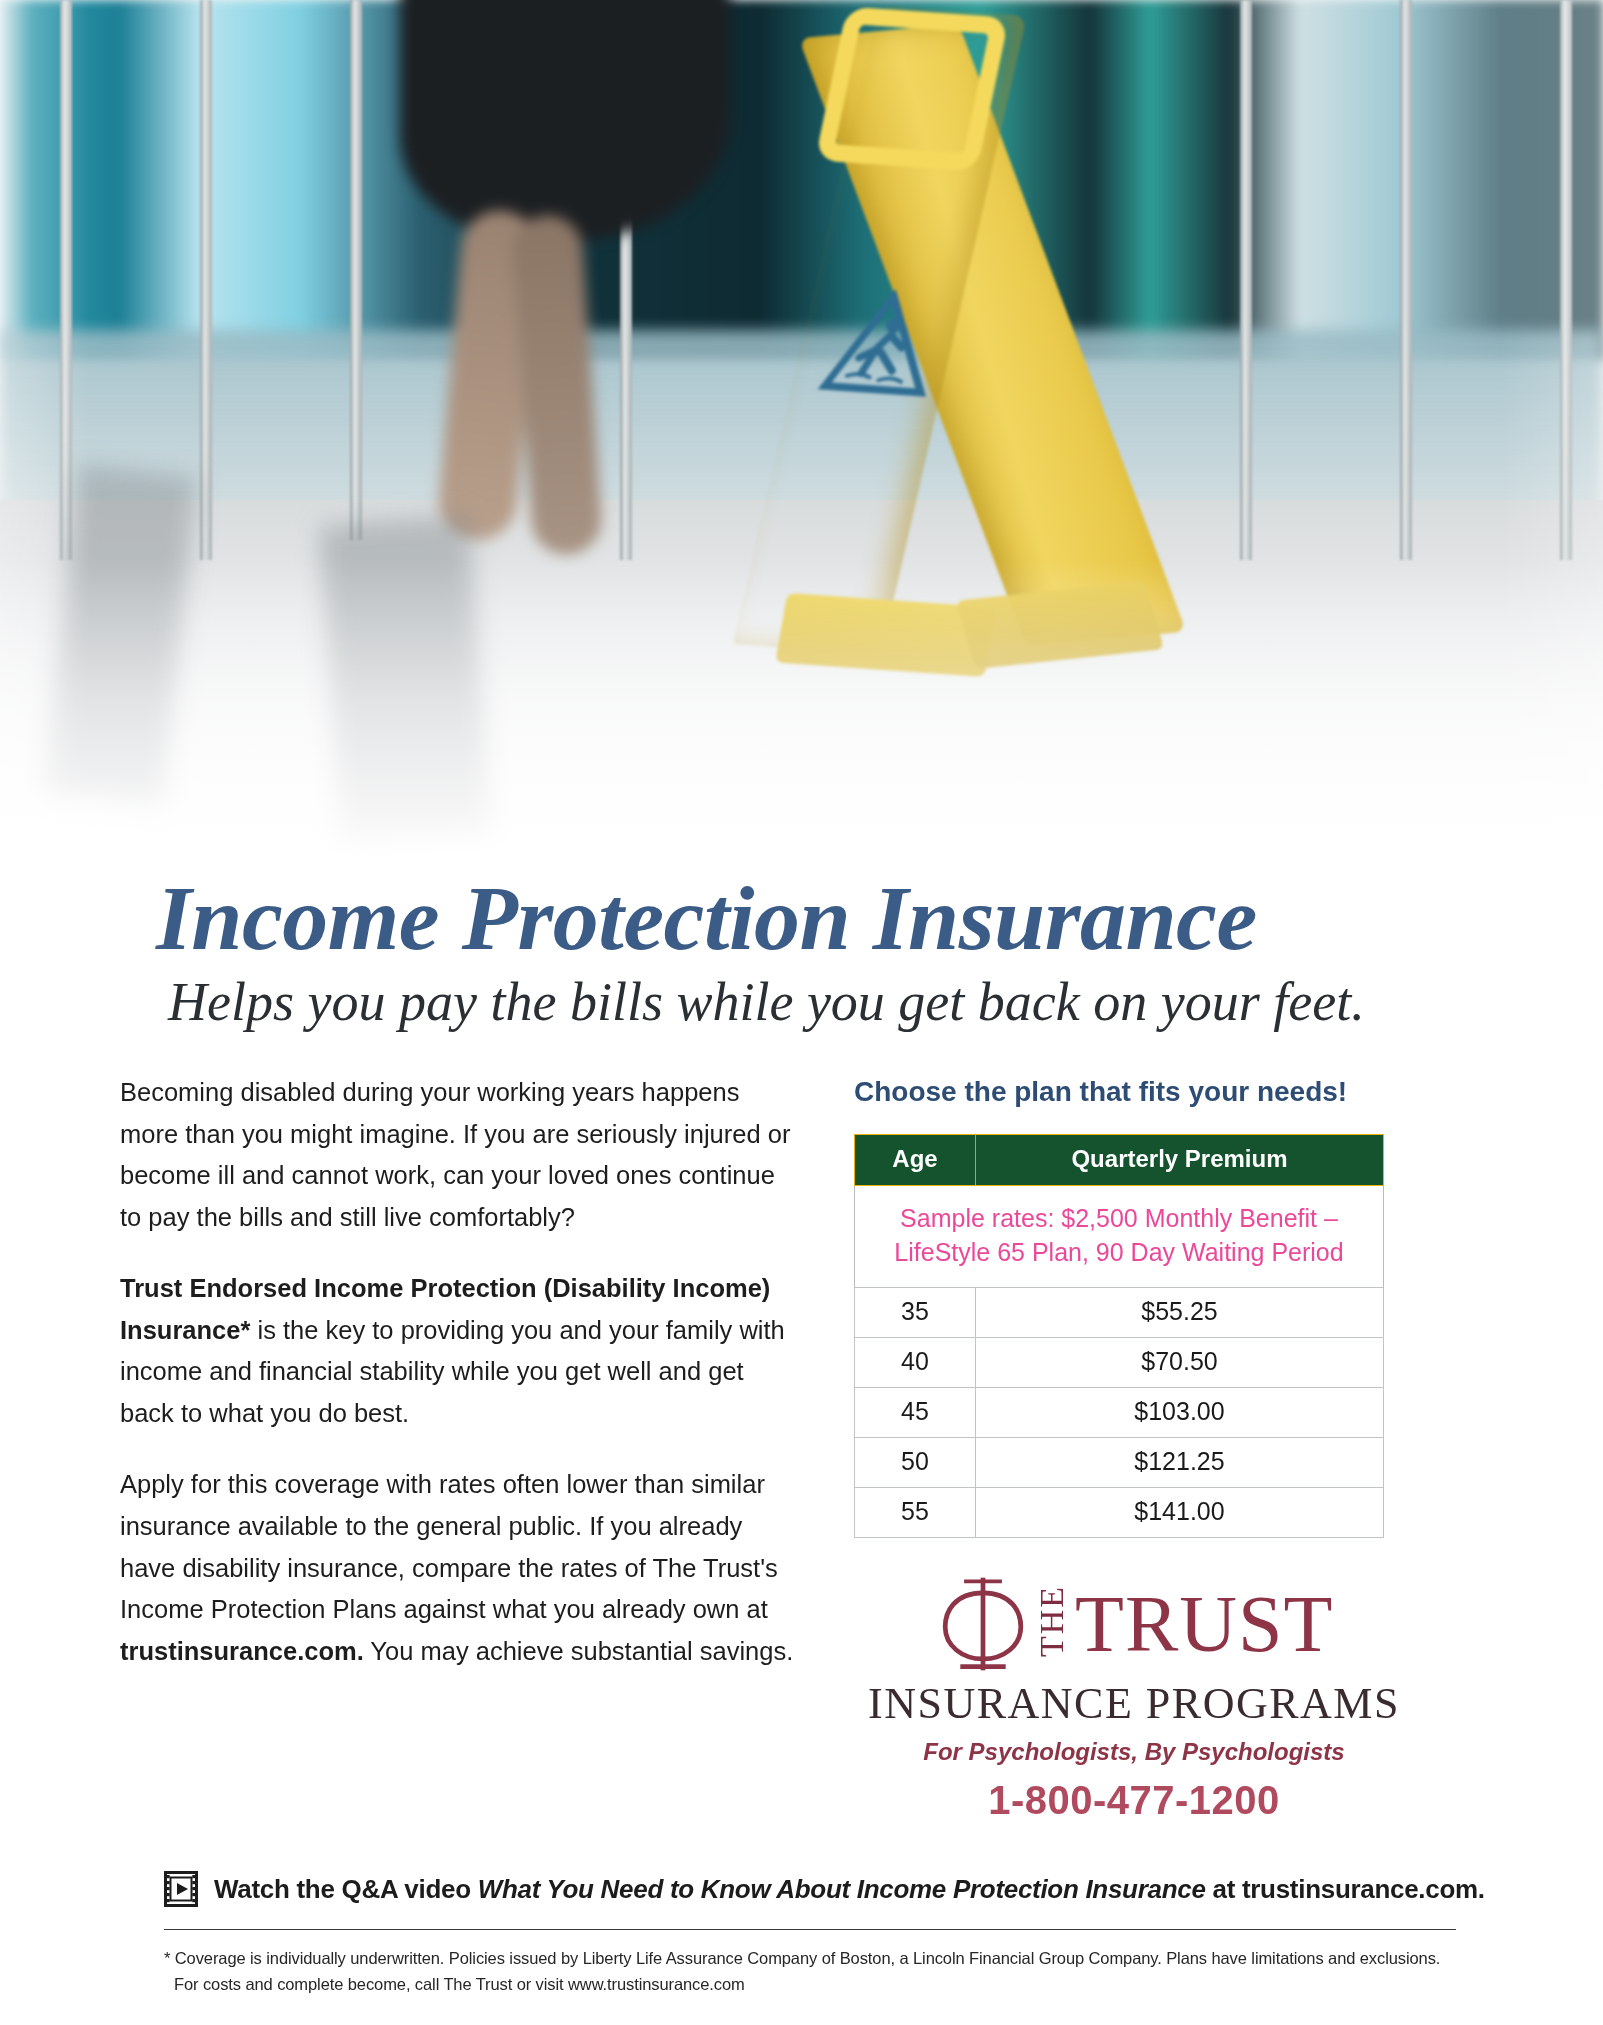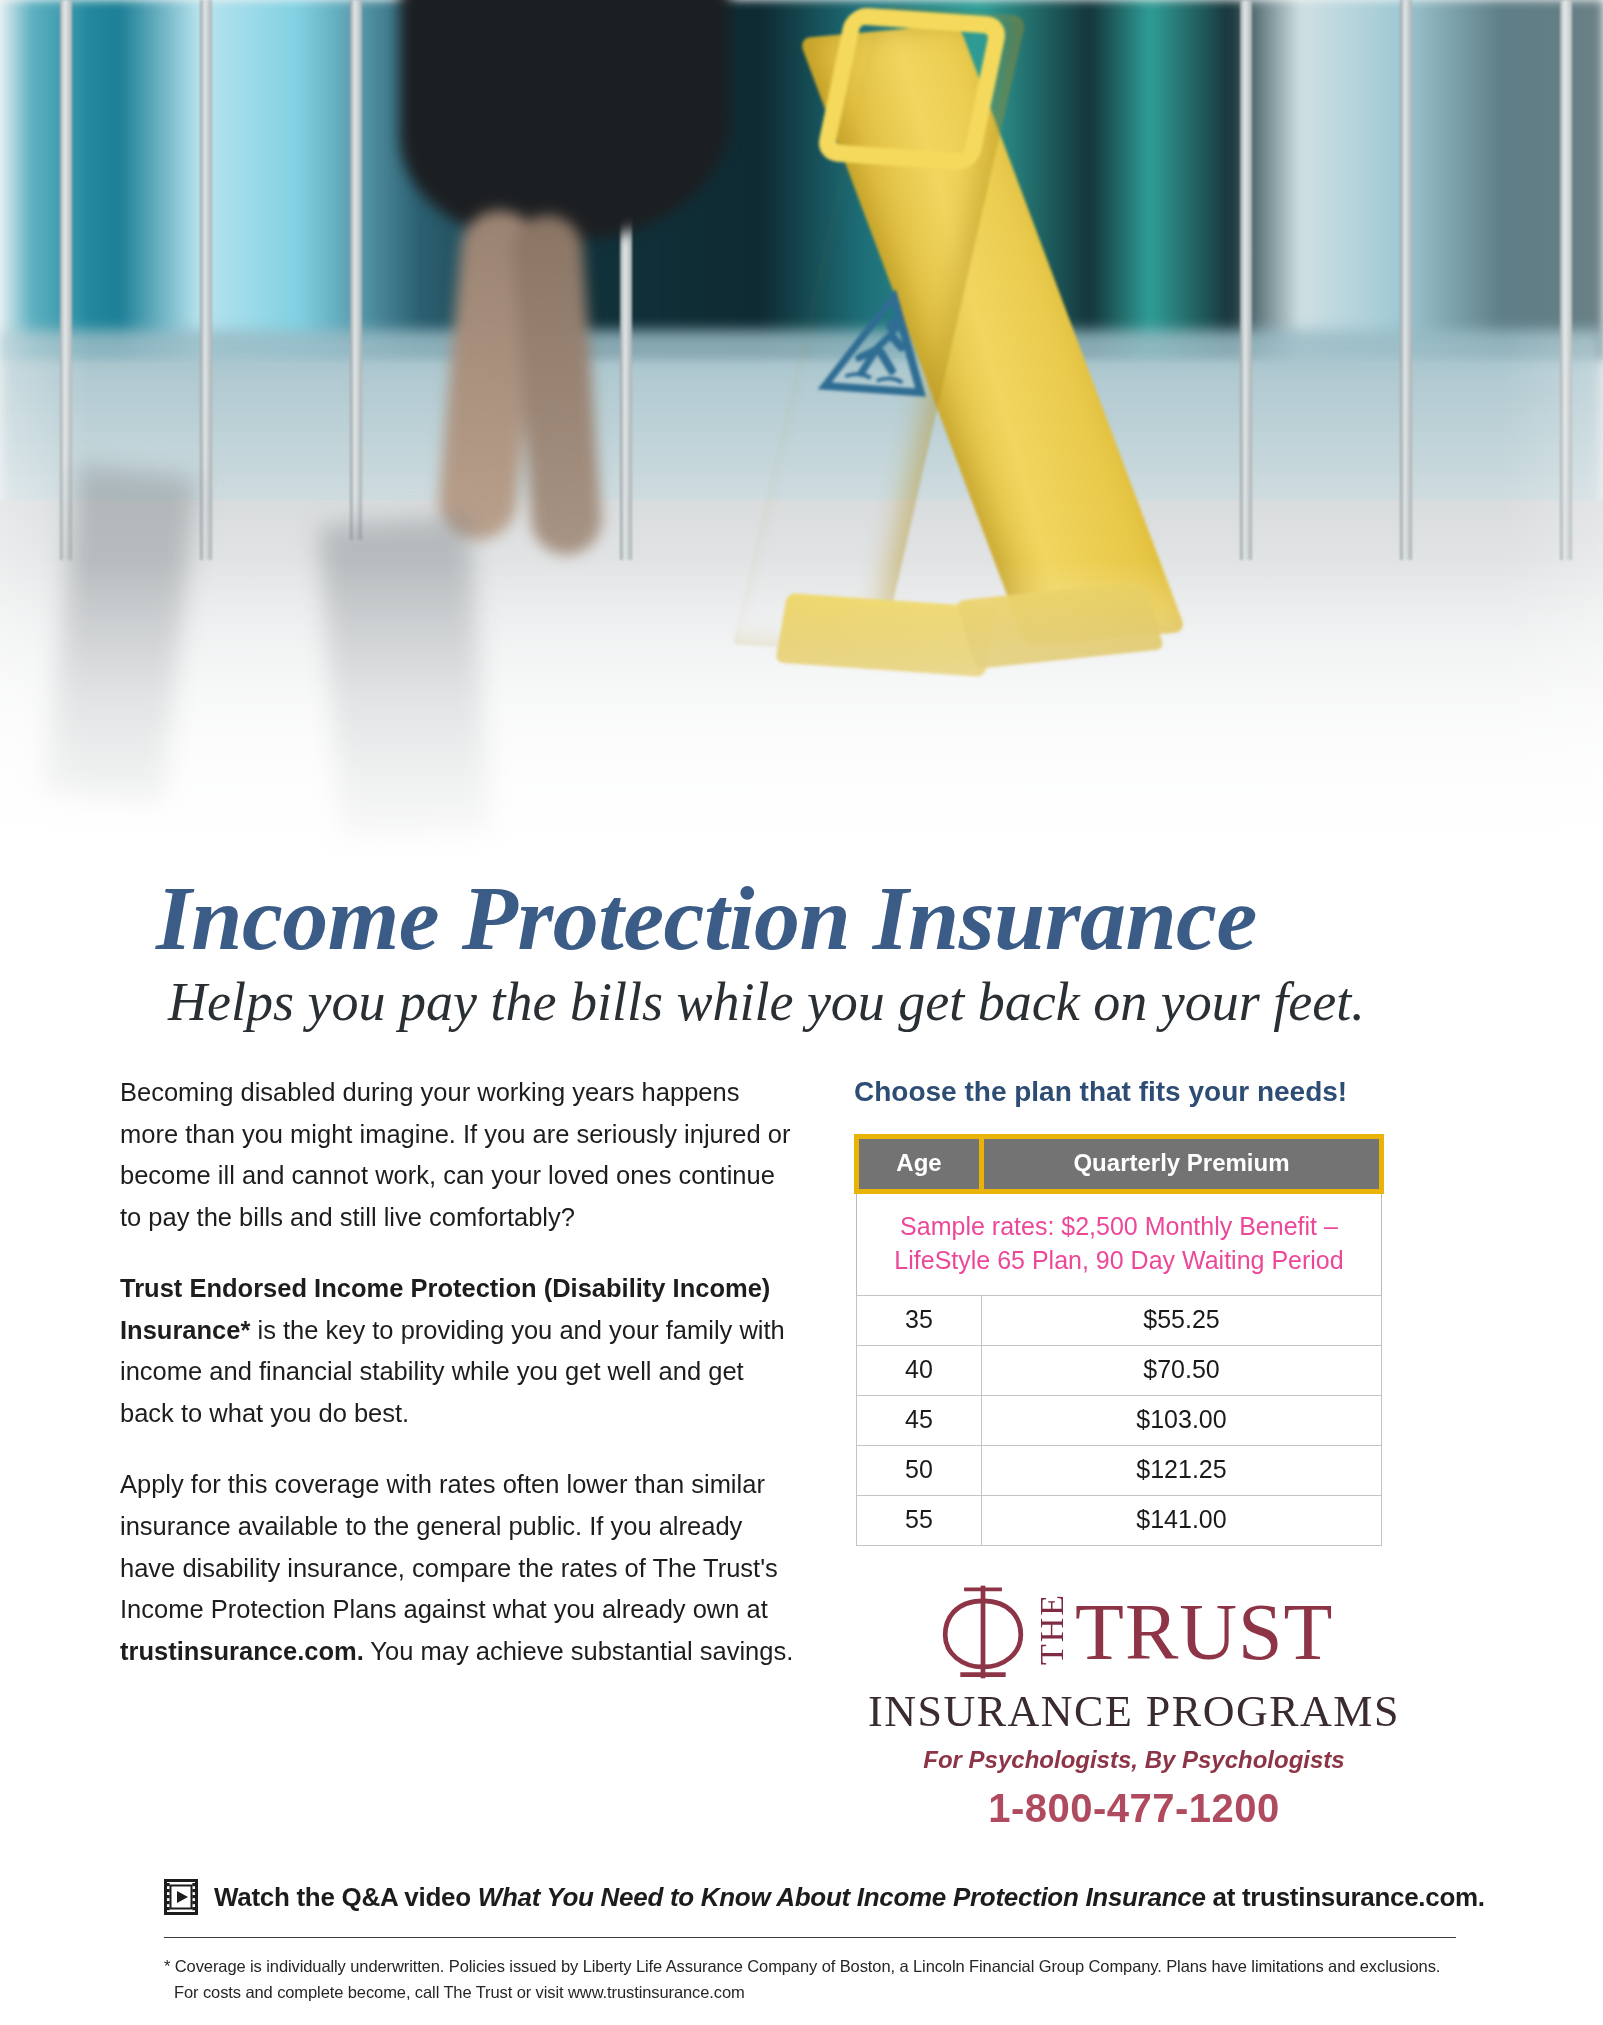--- a/index.html
+++ b/index.html
@@ -73,22 +73,22 @@
   .colR{width:560px;}
 
   .p{font-size:25.5px;line-height:1.63;margin:0 0 30px 0;color:#1d1d1d;}
   .p b{font-weight:700;}
 
   .rt-head{color:#2e4d74;font-weight:700;font-size:28px;text-align:left;margin:4px 0 26px 0;}
 
   table{border-collapse:collapse;width:530px;border:1px solid #b9bcbe;background:#fff;}
   .cap td{padding:16px 12px 18px 12px;text-align:center;font-size:25px;line-height:1.35;
           border:none;color:#ec4899;}
-  thead th{background:#737373;color:#fff;font-weight:700;font-size:24px;padding:10px 0 12px 0;
-           border:5px solid #eab308;}
+  thead th{background:#14532d;color:#fff;font-weight:700;font-size:24px;padding:10px 0 12px 0;
+           border:1px solid #eab308;}
   thead th.age{width:120px;border-right:1px solid #8fa3bf;}
   tbody td{border:1px solid #c2c5c7;font-size:25px;padding:9px 0 11px 0;text-align:center;}
   tbody td.age{width:120px;}
 
   
   .logo{margin-top:34px;text-align:center;color:#8e3b52;}
   .logo-row{display:flex;align-items:center;justify-content:center;gap:6px;}
   .psi{width:96px;height:104px;}
   .the{font-family:"Liberation Serif",serif;font-size:34px;letter-spacing:2px;
        color:#7f2b41;writing-mode:vertical-rl;transform:rotate(180deg);line-height:.9;

